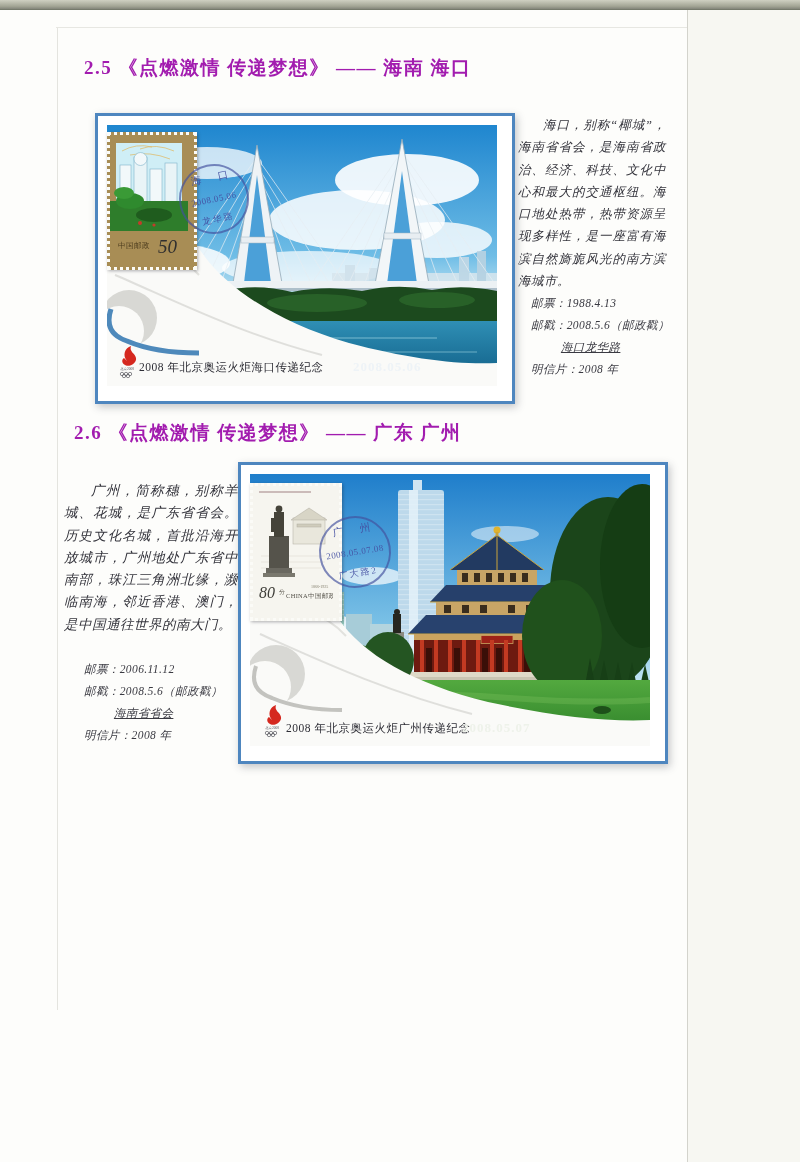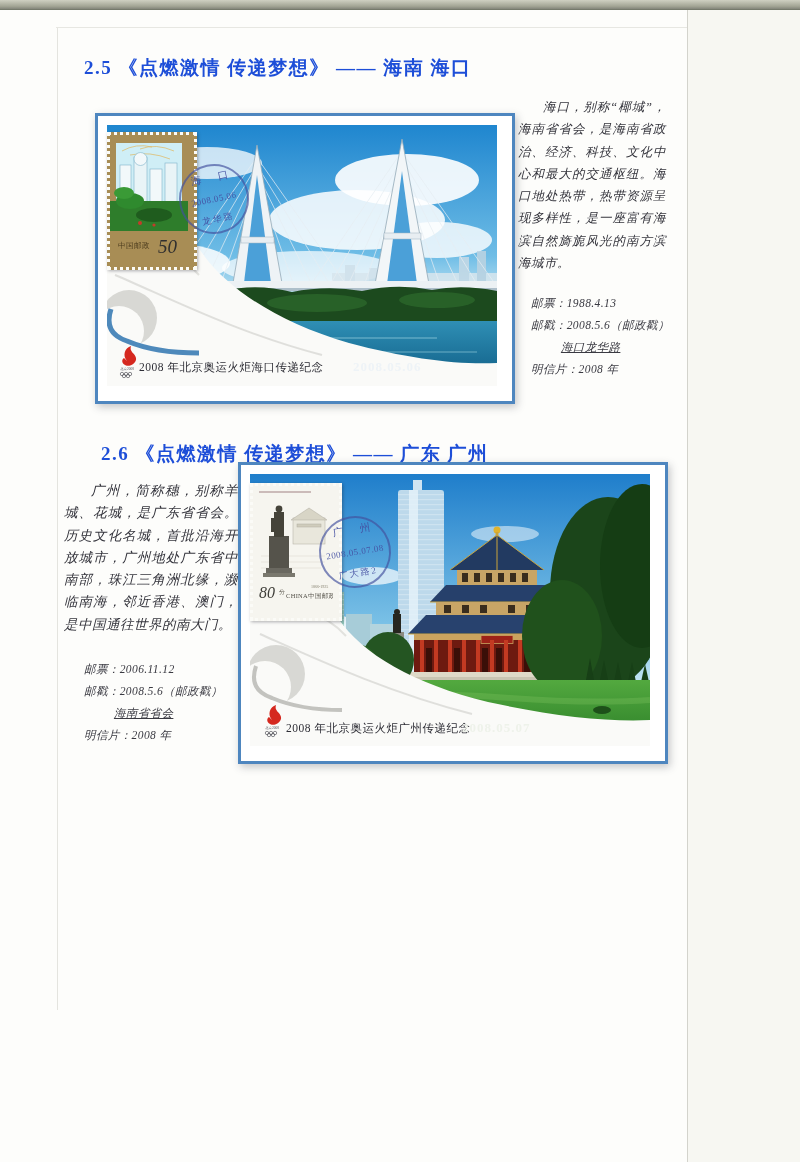--- a/index.html
+++ b/index.html
@@ -10,21 +10,21 @@
   }
   .top-band{position:absolute;left:0;top:0;width:800px;height:9px;
     background:linear-gradient(#cfd0c2,#a2a494 70%,#83857a);border-bottom:1px solid #767a6c;}
   .page-top-edge{position:absolute;left:56px;top:27px;width:632px;height:1px;background:#e7e7e2;}
   .page-left-edge{position:absolute;left:57px;top:28px;width:1px;height:982px;background:#e4e4df;}
   .page-right-edge{position:absolute;left:687px;top:10px;width:1px;height:1152px;background:#d3d3cc;}
   .right-strip{position:absolute;left:688px;top:10px;width:112px;height:1152px;background:#f7f7f2;}
 
   .section-title{
     position:absolute;font-weight:bold;font-size:19px;letter-spacing:1.5px;
-    color:#1d4ed8;white-space:nowrap;
+    color:#a21caf;white-space:nowrap;
   }
   .para{
     position:absolute;font-size:12.5px;line-height:22.3px;color:#34343c;
     text-align:justify;text-indent:2em;font-style:italic;letter-spacing:.5px;
   }
   .meta{position:absolute;font-size:11.5px;line-height:22px;color:#3a3a42;font-style:italic;letter-spacing:.4px;}
   .meta .indent{padding-left:2.6em;text-decoration:underline;}
 
   .card{position:absolute;background:#fff;border:3px solid #4e86bf;
     box-shadow:2px 3px 8px rgba(50,55,70,.28);}
@@ -192,30 +192,30 @@
     </div>
 
     <div class="postmark postmark1">
       <div class="pm-city">海口</div>
       <div class="pm-date">2008.05.06</div>
       <div class="pm-place">龙华路</div>
     </div>
   </div>
 </div>
 
-<div class="para" style="left:518px;top:96px;width:148px;">海口，别称“椰城”，海南省省会，是海南省政治、经济、科技、文化中心和最大的交通枢纽。海口地处热带，热带资源呈现多样性，是一座富有海滨自然旖旎风光的南方滨海城市。</div>
+<div class="para" style="left:518px;top:114px;width:148px;">海口，别称“椰城”，海南省省会，是海南省政治、经济、科技、文化中心和最大的交通枢纽。海口地处热带，热带资源呈现多样性，是一座富有海滨自然旖旎风光的南方滨海城市。</div>
 
 <div class="meta" style="left:531px;top:292px;width:160px;">
   <div>邮票：1988.4.13</div>
   <div>邮戳：2008.5.6（邮政戳）</div>
   <div class="indent">海口龙华路</div>
   <div>明信片：2008 年</div>
 </div>
 
-<div class="section-title" style="left:101px;top:420px;margin-top:21px;">2.6 《点燃激情 传递梦想》 —— 广东 广州</div>
+<div class="section-title" style="left:74px;top:420px;">2.6 《点燃激情 传递梦想》 —— 广东 广州</div>
 
 <div class="para" style="left:64px;top:480px;width:174px;font-size:13.5px;">广州，简称穗，别称羊城、花城，是广东省省会。历史文化名城，首批沿海开放城市，广州地处广东省中南部，珠江三角洲北缘，濒临南海，邻近香港、澳门，是中国通往世界的南大门。</div>
 
 <div class="meta" style="left:84px;top:658px;width:170px;">
   <div>邮票：2006.11.12</div>
   <div>邮戳：2008.5.6（邮政戳）</div>
   <div class="indent">海南省省会</div>
   <div>明信片：2008 年</div>
 </div>
 

